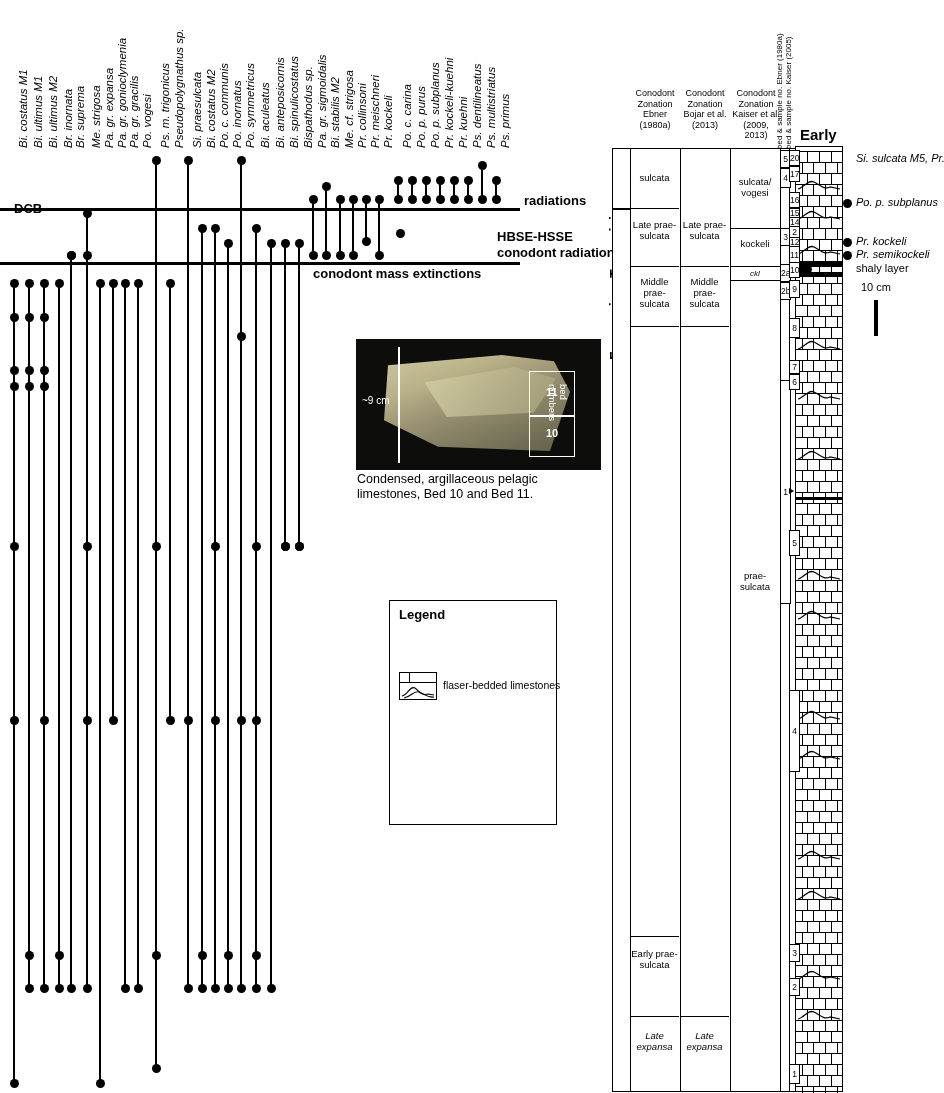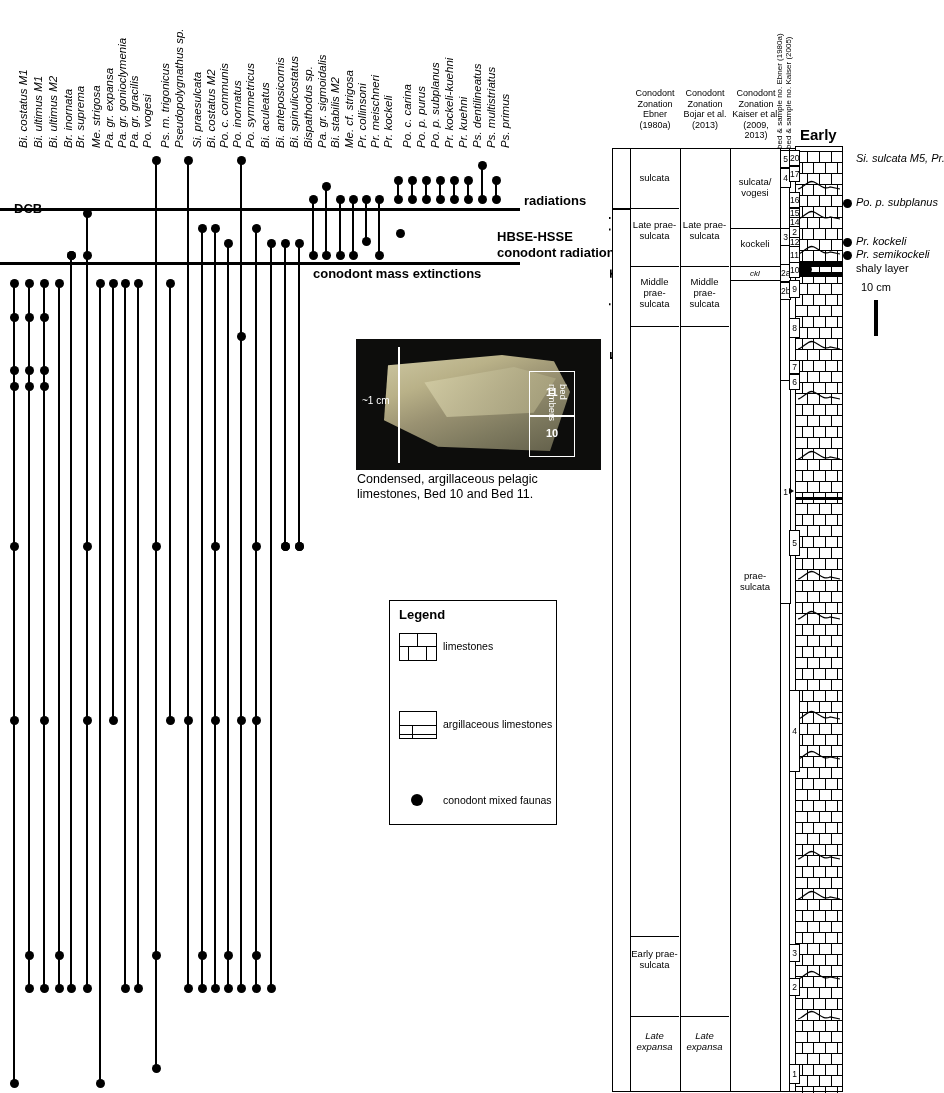--- a/index.html
+++ b/index.html
@@ -239,57 +239,47 @@
 <div class="event-label" style="left:497px;top:245px;">conodont radiations</div>
 <div class="event-label" style="left:313px;top:266px;">conodont mass extinctions</div>
 
 <div id="photo">
   <div class="photo-rock" style="left:22px;top:14px;width:200px;height:102px;background:
        linear-gradient(160deg,#cfc9a4 0%,#b9b188 28%,#9a9272 48%,#7e7a5f 70%,#5d5a46 100%);
        clip-path:polygon(5% 12%,62% 2%,88% 8%,96% 38%,86% 96%,30% 92%,3% 66%);"></div>
   <div class="photo-rock" style="left:60px;top:28px;width:140px;height:52px;background:linear-gradient(100deg,#d8d2ab,#aaa47f);opacity:.75;
        clip-path:polygon(6% 30%,70% 0%,100% 22%,84% 88%,22% 96%);"></div>
   <div class="photo-scale" style="left:42px;top:8px;width:2px;height:116px;"></div>
-  <div class="photo-txt" style="left:6px;top:56px;">~1 cm</div>
+  <div class="photo-txt" style="left:6px;top:56px;">~9 cm</div>
   <div class="photo-box" style="left:173px;top:32px;width:44px;height:44px;"></div>
   <div class="photo-box" style="left:173px;top:76px;width:44px;height:40px;"></div>
   <div class="photo-num" style="left:190px;top:47px;">11</div>
   <div class="photo-num" style="left:190px;top:88px;">10</div>
   <div class="photo-txt" style="left:213px;top:45px;transform-origin:left top;transform:rotate(90deg);font-size:9.5px;">bed numbers</div>
 </div>
 <div id="photo-caption">Condensed, argillaceous pelagic limestones, Bed 10 and Bed 11.</div>
 
 <div id="legend">
   <div class="title">Legend</div>
 
-  <div class="leg-row" style="top:32px;">
+
+  <div class="leg-row" style="top:71px;">
     <div class="leg-sw">
-      <div style="position:absolute;left:0;top:12px;width:36px;height:1px;background:#000;"></div>
-      <div style="position:absolute;left:17px;top:0;width:1px;height:12px;background:#000;"></div>
-      <div style="position:absolute;left:8px;top:12px;width:1px;height:14px;background:#000;"></div>
-      <div style="position:absolute;left:26px;top:12px;width:1px;height:14px;background:#000;"></div>
+      <div style="position:absolute;left:0;top:9px;width:36px;height:1px;background:#000;"></div>
+      <div style="position:absolute;left:9px;top:0;width:1px;height:9px;background:#000;"></div>
+      <svg width="36" height="17" style="position:absolute;left:0;top:9px;">
+        <path d="M2,14 C8,13 10,3 15,6 C19,9 22,14 28,12 L34,13" stroke="#000" fill="none" stroke-width="1.1"></path>
+        <path d="M4,16 C11,15 14,8 19,10 C24,12 28,16 34,15" stroke="#000" fill="none" stroke-width="1.1"></path>
+      </svg>
     </div>
-    <div class="leg-txt">limestones</div>
+    <div class="leg-txt">flaser-bedded limestones</div>
   </div>
 
 
-  <div class="leg-row" style="top:110px;">
-    <div class="leg-sw">
-      <div style="position:absolute;left:0;top:13px;width:36px;height:1px;background:#000;"></div>
-      <div style="position:absolute;left:12px;top:13px;width:1px;height:13px;background:#000;"></div>
-      <div style="position:absolute;left:0;top:22px;width:36px;height:1px;background:#000;"></div>
-    </div>
-    <div class="leg-txt">argillaceous limestones</div>
-  </div>
-
-
-  <div class="leg-row" style="top:186px;">
-    <div style="position:absolute;left:12px;top:7px;width:12px;height:12px;border-radius:50%;background:#000;"></div>
-    <div class="leg-txt">conodont mixed faunas</div>
-  </div>
+
 </div>
 
 <div class="colhead" style="left:631px;top:88px;width:48px;">Conodont Zonation Ebner (1980a)</div>
 <div class="colhead" style="left:681px;top:88px;width:48px;">Conodont Zonation Bojar et al. (2013)</div>
 <div class="colhead" style="left:731px;top:88px;width:50px;">Conodont Zonation Kaiser et al. (2009, 2013)</div>
 <div class="vlabel" style="left:784px;top:140px;font-size:8px;">bed &amp; sample no. Ebner (1980a)</div>
 <div class="vlabel" style="left:793px;top:140px;font-size:8px;">bed &amp; sample no. Kaiser (2005)</div>
 
 <div class="vlabel" style="left:623px;top:262px;font-size:14px;font-weight:bold;">Tournaisian</div>
 <div class="vlabel" style="left:623px;top:344px;font-size:14px;font-weight:bold;">Famennian</div>

